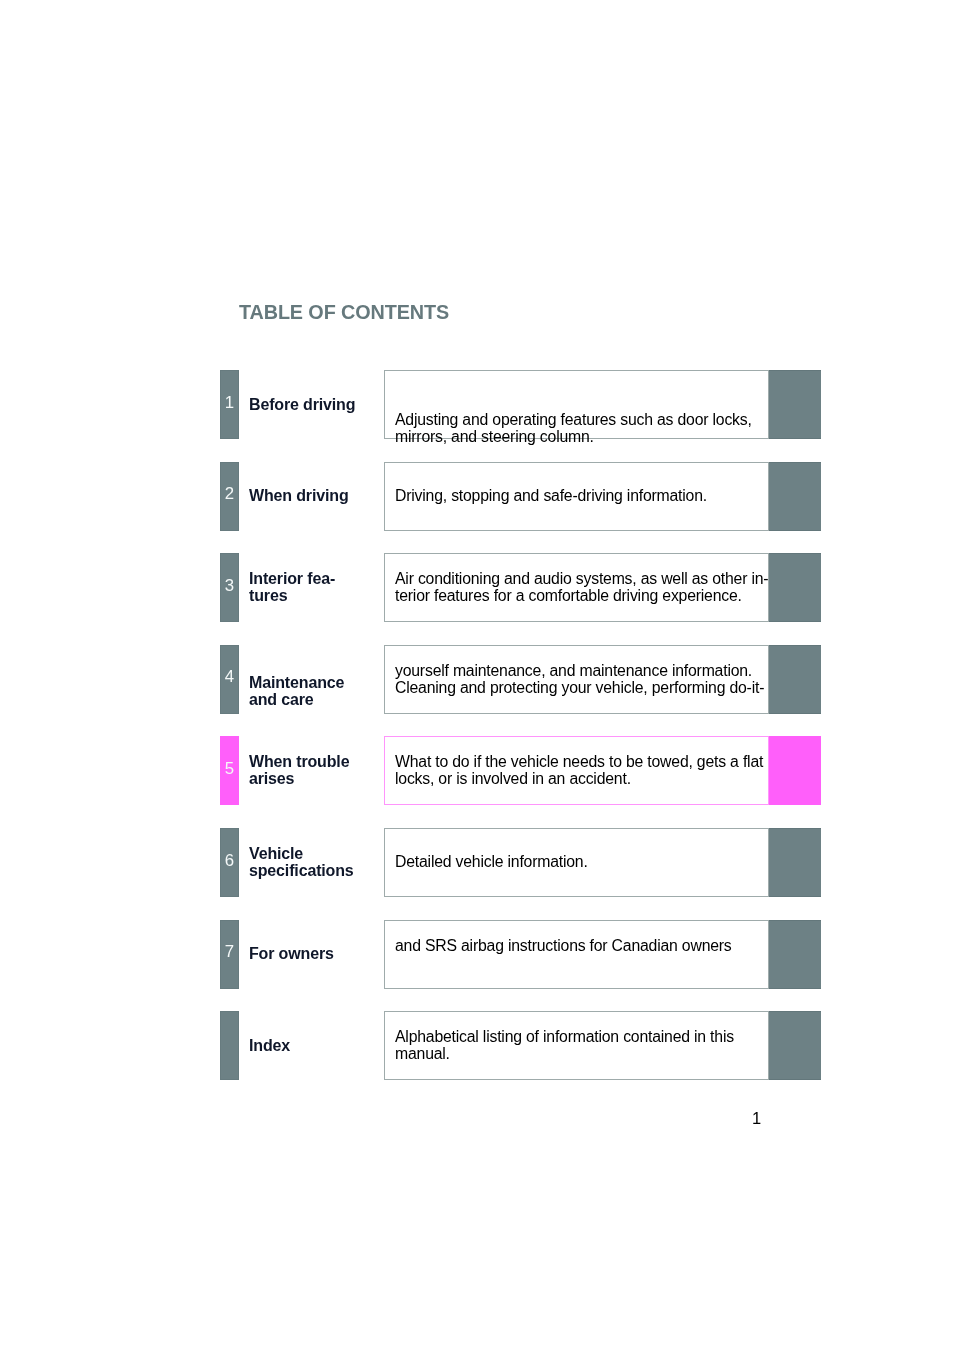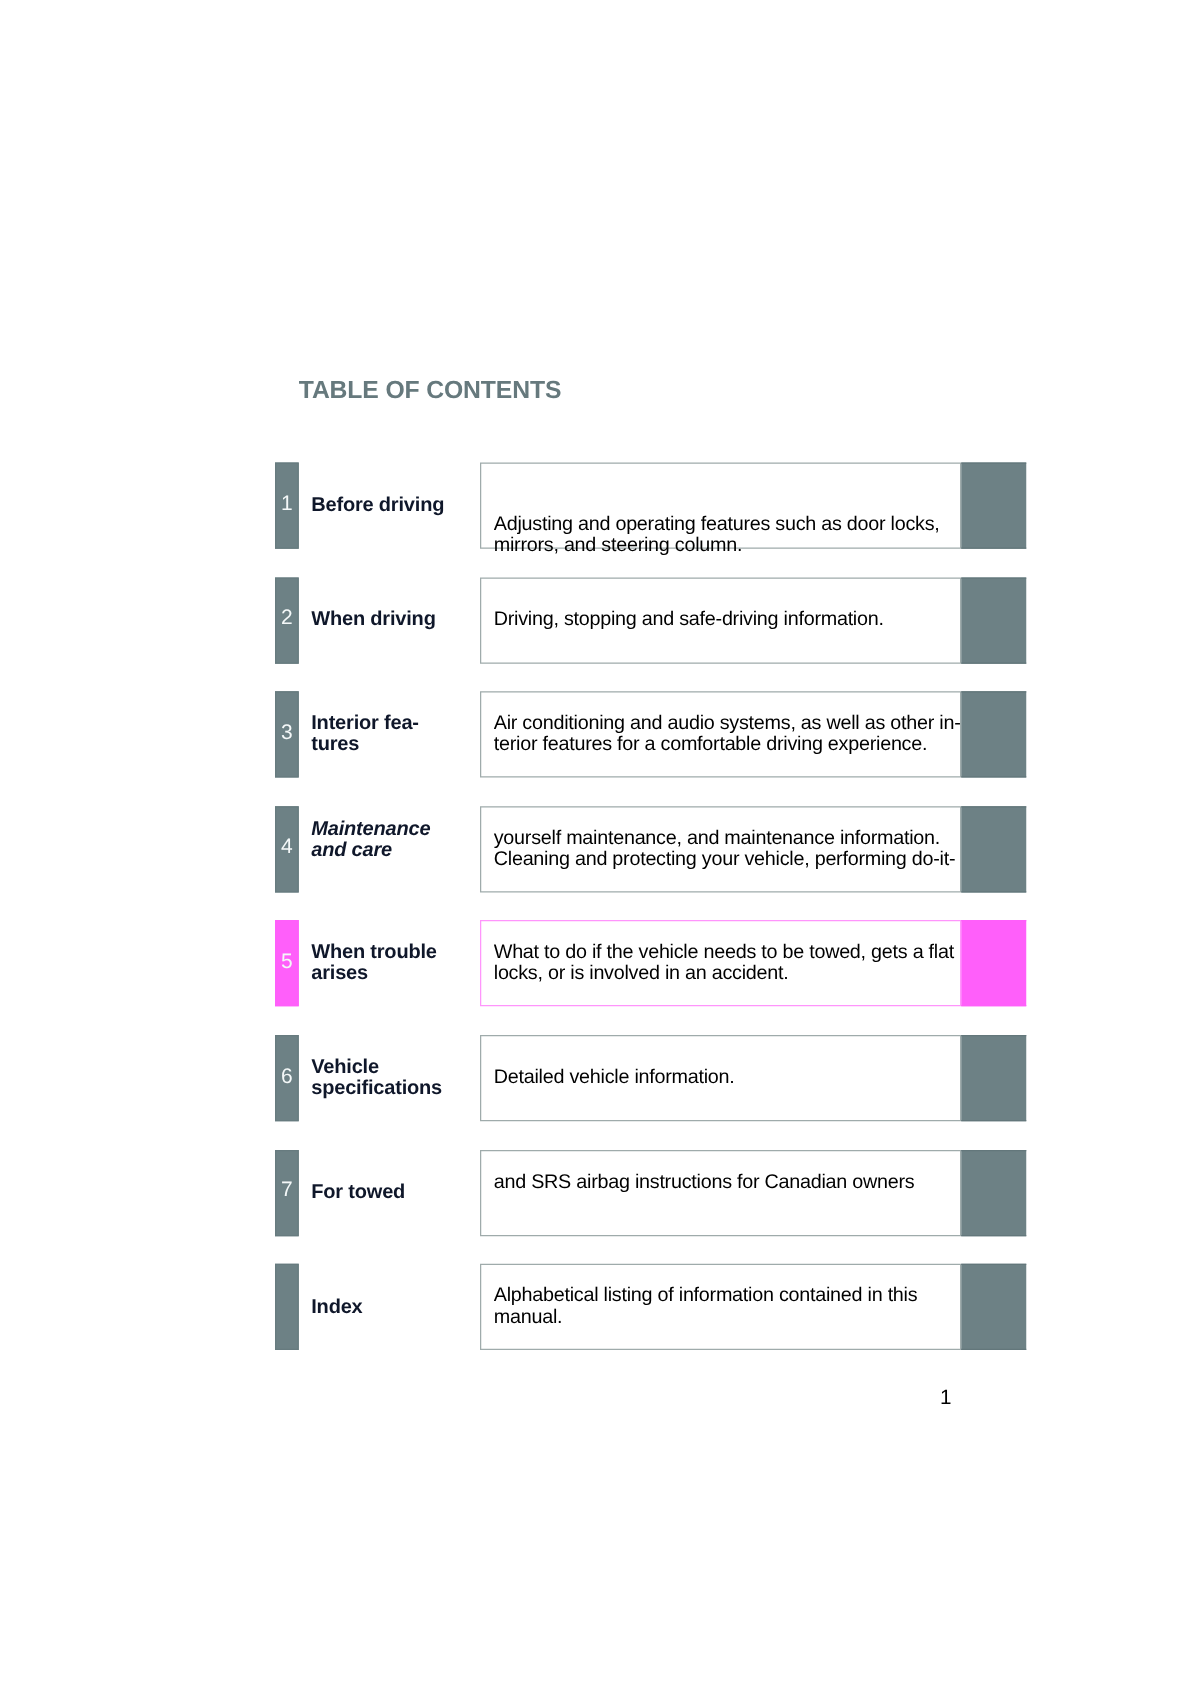--- a/index.html
+++ b/index.html
@@ -164,21 +164,21 @@
     <div class="desctext" style="top: 17px;">
           <span class="dline">Air conditioning and audio systems, as well as other in-</span>
           <span class="dline">terior features for a comfortable driving experience.</span>
         </div>
     <div class="endtab"></div>
   </div>
       <div class="row" style="top: 644.8px;">
     <div class="numtab">
       <div class="num">4</div>
     </div>
-    <div class="rowtitle" style="top: 10px; font-style: italic;">
+    <div class="rowtitle" style="top: 29px;">
           <span class="tline">Maintenance</span>
           <span class="tline">and care</span>
         </div>
     <div class="descbox"></div>
     <div class="desctext" style="top: 17px;">
           <span class="dline">yourself maintenance, and maintenance information.</span>
           <span class="dline">Cleaning and protecting your vehicle, performing do-it-</span>
         </div>
     <div class="endtab"></div>
   </div>
@@ -209,21 +209,21 @@
     <div class="desctext" style="top: 25px;">
           <span class="dline">Detailed vehicle information.</span>
         </div>
     <div class="endtab"></div>
   </div>
       <div class="row" style="top: 919.6px;">
     <div class="numtab">
       <div class="num">7</div>
     </div>
     <div class="rowtitle" style="top: 25.5px;">
-          <span class="tline">For towed</span>
+          <span class="tline">For owners</span>
         </div>
     <div class="descbox"></div>
     <div class="desctext" style="top: 17px;">
           <span class="dline">and SRS airbag instructions for Canadian owners</span>
         </div>
     <div class="endtab"></div>
   </div>
       <div class="row" style="top: 1011.2px; padding-left: 30px;">
     <div class="numtab">
       <div class="num"></div>

